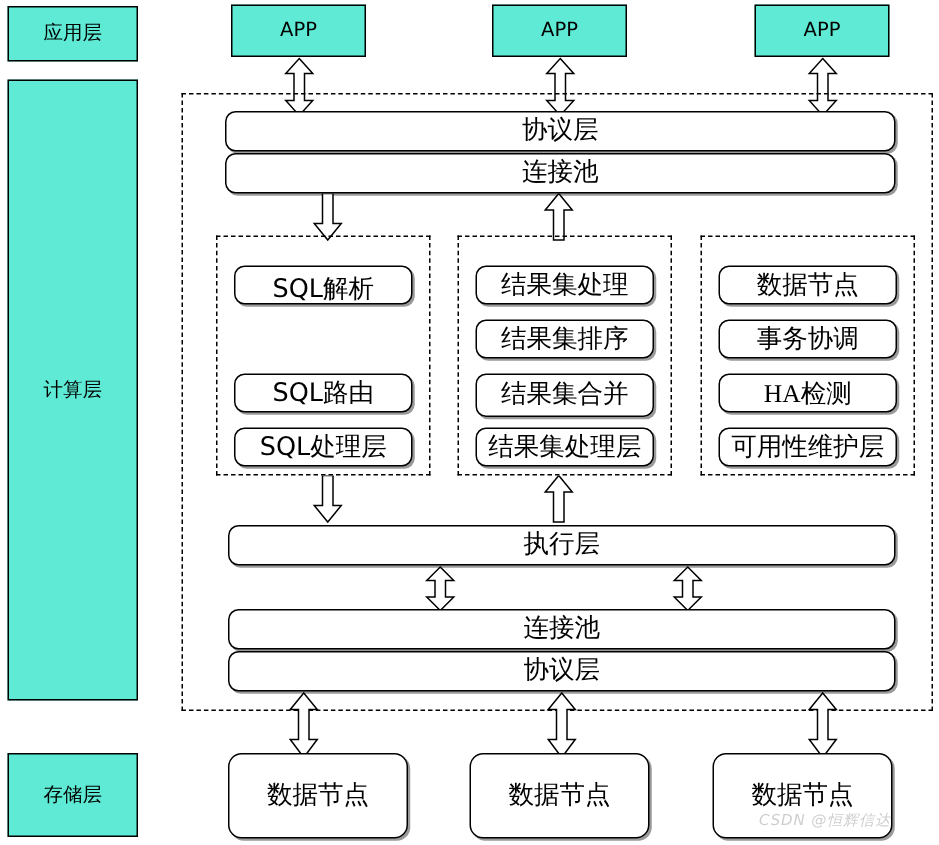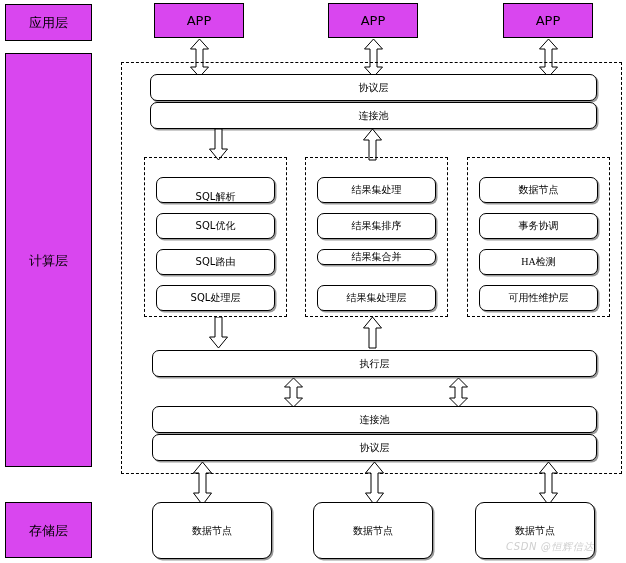--- a/index.html
+++ b/index.html
@@ -13,39 +13,39 @@
     height:563px;
     background:#ffffff;
     overflow:hidden;
   }
 
   
   .abs{position:absolute;box-sizing:border-box;}
 
   
   .rect{
-    background:#d946ef;
+    background:#5eead4;
     border:1px solid #000000;
     display:flex;
     align-items:center;
     justify-content:center;
     font-size:13px;
     color:#000000;
     line-height:1;
   }
 
   
   .rbox{
     background:#ffffff;
     border:1px solid #000000;
     border-radius:7px;
     display:flex;
     align-items:center;
     justify-content:center;
-    font-size:10px;
+    font-size:17px;
     color:#000000;
     line-height:1;
     box-shadow:1.5px 1.5px 0 0 #9a9a9a;
   }
   .rbox.node{border-radius:9px;}
 
   
   .dashed{
     border:1.5px dashed #000000;
     background:transparent;
@@ -131,38 +131,35 @@
   <div class="arrow" style="left:362px;top:129px;">
     <svg width="21" height="32" viewBox="0 0 21 32">
       <path d="M10.5 0 L19.5 11 L14 11 L14 31 L7 31 L7 11 L1.5 11 Z" fill="#ffffff" stroke="#000000" stroke-width="1"></path>
     </svg>
   </div>
 
   <div class="abs dashed-inner" style="left:144px;top:157px;width:143px;height:160px;"></div>
   <div class="abs rbox" style="left:156px;top:177px;width:119px;height:26px;align-items:flex-end;">
     <span>SQL解析</span>
   </div>
-  <div class="abs rbox" style="left:156px;top:213px;width:119px;height:26px;">
-    <span>SQL优化</span>
-  </div>
   <div class="abs rbox" style="left:156px;top:249px;width:119px;height:26px;">
     <span>SQL路由</span>
   </div>
   <div class="abs rbox" style="left:156px;top:285px;width:119px;height:26px;">
     <span>SQL处理层</span>
   </div>
 
   <div class="abs dashed-inner" style="left:305px;top:157px;width:143px;height:160px;"></div>
   <div class="abs rbox" style="left:317px;top:177px;width:119px;height:26px;">
     <span>结果集处理</span>
   </div>
   <div class="abs rbox" style="left:317px;top:213px;width:119px;height:26px;">
     <span>结果集排序</span>
   </div>
-  <div class="abs rbox" style="left:317px;top:249px;width:119px;height:16px;">
+  <div class="abs rbox" style="left:317px;top:249px;width:119px;height:29px;">
     <span>结果集合并</span>
   </div>
   <div class="abs rbox" style="left:317px;top:285px;width:119px;height:26px;">
     <span>结果集处理层</span>
   </div>
 
   <div class="abs dashed-inner" style="left:467px;top:157px;width:143px;height:160px;"></div>
   <div class="abs rbox" style="left:479px;top:177px;width:119px;height:26px;">
     <span>数据节点</span>
   </div>

